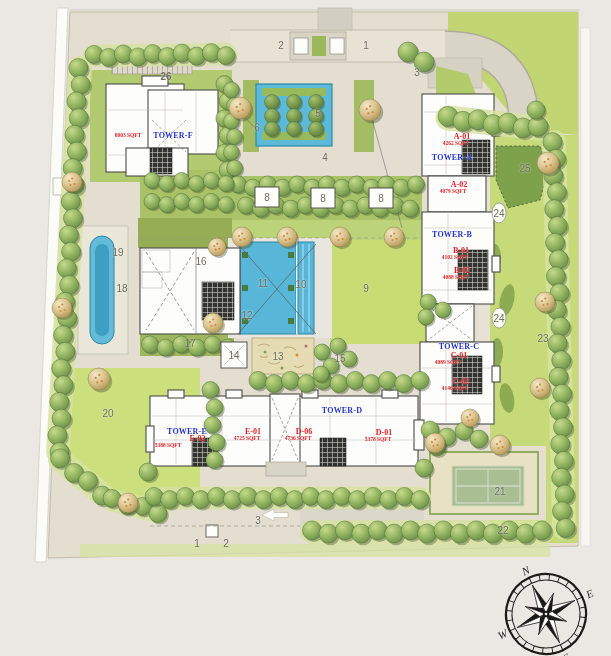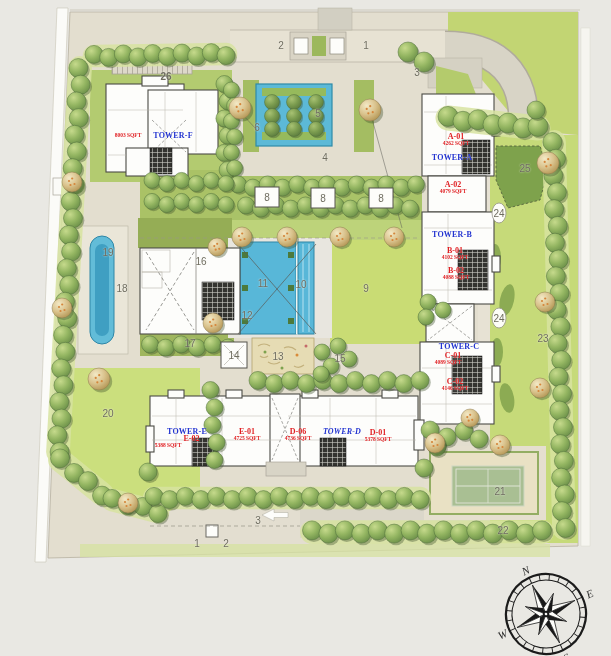--- a/index.html
+++ b/index.html
@@ -5,21 +5,21 @@
   html,body{margin:0;padding:0;background:#e9e8e3;}
   .stage{position:relative;width:611px;height:656px;background:#e9e8e3;overflow:hidden;
          font-family:"Liberation Sans",sans-serif;}
   .stage svg{position:absolute;left:0;top:0;}
   #label-layer{position:absolute;left:0;top:0;width:611px;height:656px;pointer-events:none;}
   .marker{position:absolute;transform:translate(-50%,-50%);font:10px "Liberation Sans",sans-serif;
           color:#6f6d60;text-shadow:0 0 2px rgba(250,250,244,.85);white-space:nowrap;}
   .tower{position:absolute;transform:translate(-50%,-50%);font:bold 8px "Liberation Serif",serif;
          color:#2334d0;letter-spacing:.2px;white-space:nowrap;text-shadow:0 0 2px rgba(255,255,255,.8);}
   .unit{position:absolute;transform:translate(-50%,-50%);font:bold 8px "Liberation Serif",serif;
-        color:#e01f22;white-space:nowrap;text-shadow:0 0 2px rgba(255,255,255,.8);}
+        color:#e01f22;white-space:nowrap;text-shadow:0 0 2px rgba(255,255,255,.8);margin-left:6px;}
   .sqft{position:absolute;transform:translate(-50%,-50%);font:bold 5.5px "Liberation Serif",serif;
         color:#e01f22;white-space:nowrap;text-shadow:0 0 2px rgba(255,255,255,.8);}
 </style>
 </head>
 <body>
 
 <div class="stage">
 <svg width="611" height="656" viewBox="0 0 611 656">
   <defs>
     <radialGradient id="gg" cx="35%" cy="30%" r="75%">
@@ -866,38 +866,38 @@
       <div class="marker" style="left: 366px; top: 288px;">9</div>
       <div class="marker" style="left: 301px; top: 284px;">10</div>
       <div class="marker" style="left: 263px; top: 283px;">11</div>
       <div class="marker" style="left: 247px; top: 315px;">12</div>
       <div class="marker" style="left: 278px; top: 356px;">13</div>
       <div class="marker" style="left: 234px; top: 355px;">14</div>
       <div class="marker" style="left: 340px; top: 358px;">15</div>
       <div class="marker" style="left: 193px; top: 261px; margin-left: 8px;">16</div>
       <div class="marker" style="left: 190px; top: 343px;">17</div>
       <div class="marker" style="left: 122px; top: 288px;">18</div>
-      <div class="marker" style="left: 108px; top: 252px;">19</div>
+      <div class="marker" style="left: 118px; top: 252px;">19</div>
       <div class="marker" style="left: 108px; top: 413px;">20</div>
       <div class="marker" style="left: 500px; top: 491px;">21</div>
       <div class="marker" style="left: 503px; top: 530px;">22</div>
       <div class="marker" style="left: 543px; top: 338px;">23</div>
       <div class="marker" style="left: 499px; top: 213px;">24</div>
       <div class="marker" style="left: 499px; top: 318px;">24</div>
       <div class="marker" style="left: 525px; top: 168px; text-align: center;">25</div>
       <div class="marker" style="left: 166px; top: 76px; font-weight: bold;">26</div>
       <div class="marker" style="left: 197px; top: 543px;">1</div>
       <div class="marker" style="left: 226px; top: 543px;">2</div>
       <div class="marker" style="left: 258px; top: 520px;">3</div>
       <div class="tower" style="left: 173px; top: 135px;">TOWER-F</div>
       <div class="tower" style="left: 452px; top: 157px;">TOWER-A</div>
       <div class="tower" style="left: 452px; top: 234px;">TOWER-B</div>
       <div class="tower" style="left: 459px; top: 346px;">TOWER-C</div>
       <div class="tower" style="left: 187px; top: 431px;">TOWER-E</div>
-      <div class="tower" style="left: 342px; top: 431px; font-style: italic;">TOWER-D</div>
+      <div class="tower" style="left: 342px; top: 410px;">TOWER-D</div>
       <div class="unit" style="left: 456px; top: 136px;">A-01</div>
       <div class="sqft" style="left: 456px; top: 143px;">4262 SQFT</div>
       <div class="unit" style="left: 453px; top: 184px;">A-02</div>
       <div class="sqft" style="left: 453px; top: 191px;">4079 SQFT</div>
       <div class="unit" style="left: 455px; top: 250px;">B-01</div>
       <div class="sqft" style="left: 455px; top: 257px;">4102 SQFT</div>
       <div class="unit" style="left: 456px; top: 270px;">B-02</div>
       <div class="sqft" style="left: 456px; top: 277px;">4088 SQFT</div>
       <div class="unit" style="left: 448px; top: 355px; padding-left: 10px;">C-01</div>
       <div class="sqft" style="left: 448px; top: 362px;">4089 SQFT</div>

